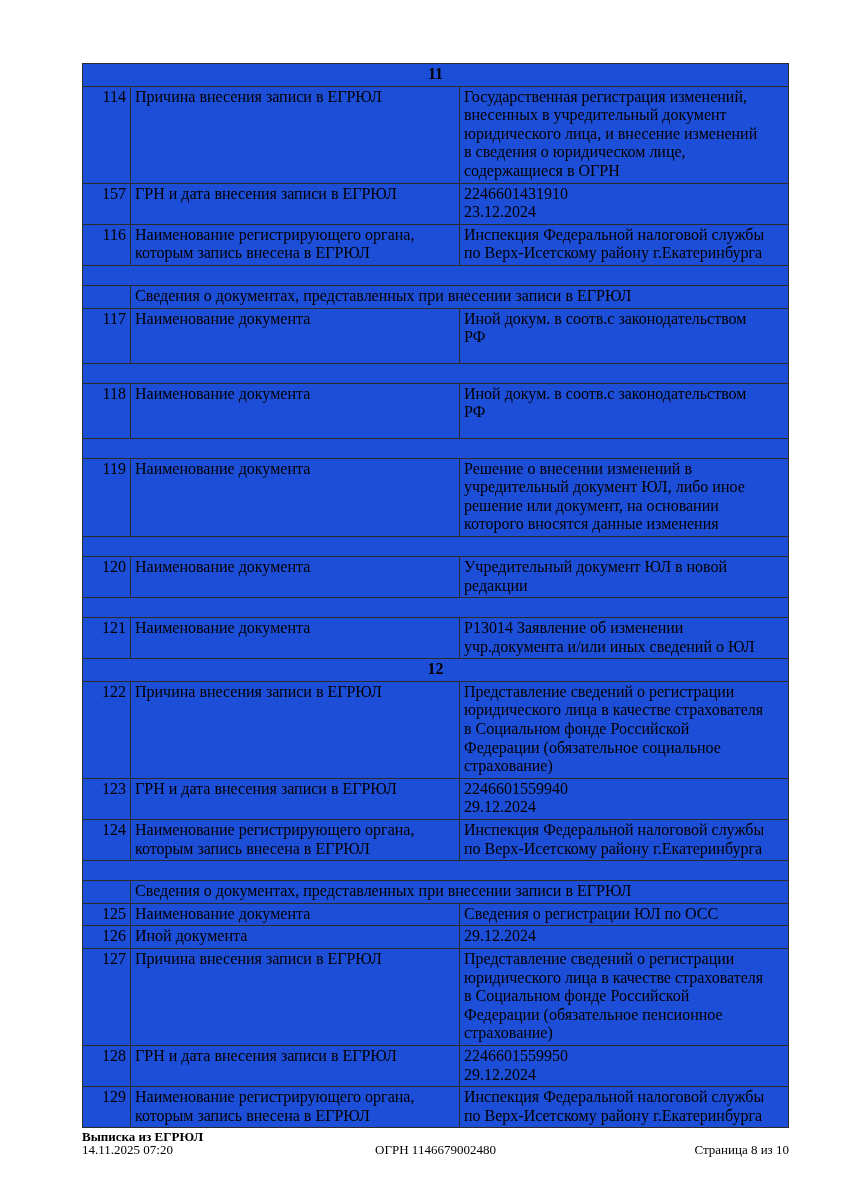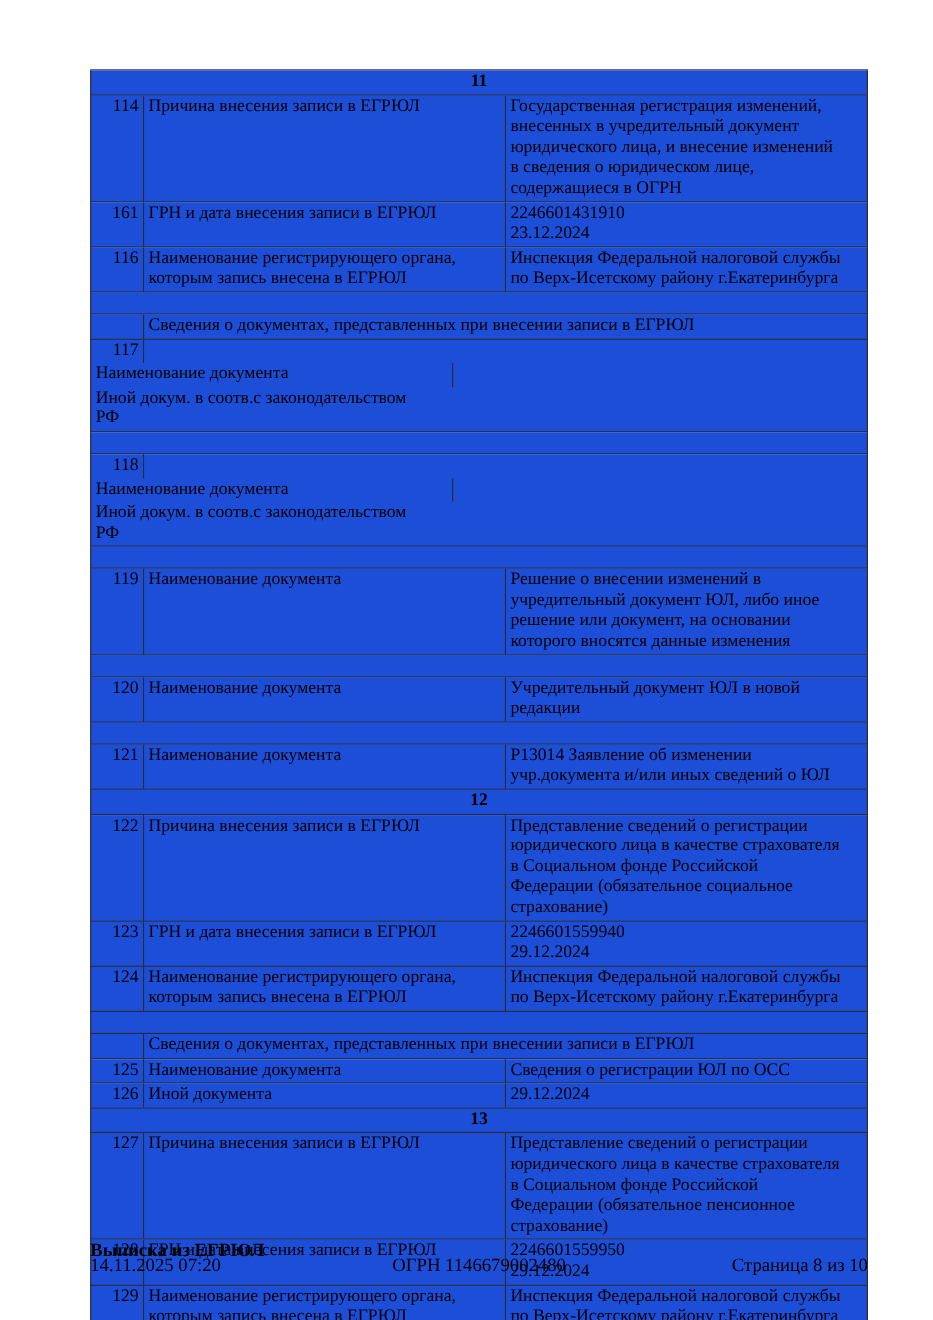--- a/index.html
+++ b/index.html
@@ -31,21 +31,21 @@
     border-bottom: 1px solid #2b2b2b;
     background: #1d4ed8;
   }
   .trow.section {
     display: block;
     text-align: center;
     font-weight: bold;
     padding: 1px 0 2px 0;
   }
   .trow.spacer { height: 20px; }
-  .trow.spacious { min-height: 55px; flex-direction: column; }
+  .trow.spacious { min-height: 55px; }
   .cell {
     padding: 1px 4px 2px 4px;
     white-space: pre-line;
     overflow: hidden;
   }
   .cell.num {
     width: 48px; flex: none;
     text-align: right;
     border-right: 1px solid #2b2b2b;
   }
@@ -55,21 +55,21 @@
   }
   .cell.value { flex: 1; }
   .cell.subtext { flex: 1; }
   .footer {
     position: absolute;
     left: 82px; top: 1130px;
     width: 707px;
     display: grid;
     grid-template-columns: 1fr auto 1fr;
     align-items: end;
-    font-size: 17px;
+    font-size: 13px;
     line-height: 13px;
   }
   .footer .f-title { font-weight: bold; }
   .footer .f-center { text-align: center; }
   .footer .f-right { text-align: right; }
 </style>
 </head>
 <body>
 
 <div class="page">
@@ -79,21 +79,21 @@
       <div class="trow record">
         <div class="cell num">114</div>
         <div class="cell label">Причина внесения записи в ЕГРЮЛ</div>
         <div class="cell value">Государственная регистрация изменений,
 внесенных в учредительный документ
 юридического лица, и внесение изменений
 в сведения о юридическом лице,
 содержащиеся в ОГРН</div>
       </div>
       <div class="trow record">
-        <div class="cell num">161</div>
+        <div class="cell num">157</div>
         <div class="cell label">ГРН и дата внесения записи в ЕГРЮЛ</div>
         <div class="cell value">2246601431910
 23.12.2024</div>
       </div>
       <div class="trow record">
         <div class="cell num">116</div>
         <div class="cell label">Наименование регистрирующего органа,
 которым запись внесена в ЕГРЮЛ</div>
         <div class="cell value">Инспекция Федеральной налоговой службы
 по Верх-Исетскому району г.Екатеринбурга</div>
@@ -170,21 +170,20 @@
       <div class="trow record">
         <div class="cell num">125</div>
         <div class="cell label">Наименование документа</div>
         <div class="cell value">Сведения о регистрации ЮЛ по ОСС</div>
       </div>
       <div class="trow record">
         <div class="cell num">126</div>
         <div class="cell label">Иной документа</div>
         <div class="cell value">29.12.2024</div>
       </div>
-      <div class="trow section">13</div>
       <div class="trow record">
         <div class="cell num">127</div>
         <div class="cell label">Причина внесения записи в ЕГРЮЛ</div>
         <div class="cell value">Представление сведений о регистрации
 юридического лица в качестве страхователя
 в Социальном фонде Российской
 Федерации (обязательное пенсионное
 страхование)</div>
       </div>
       <div class="trow record">

